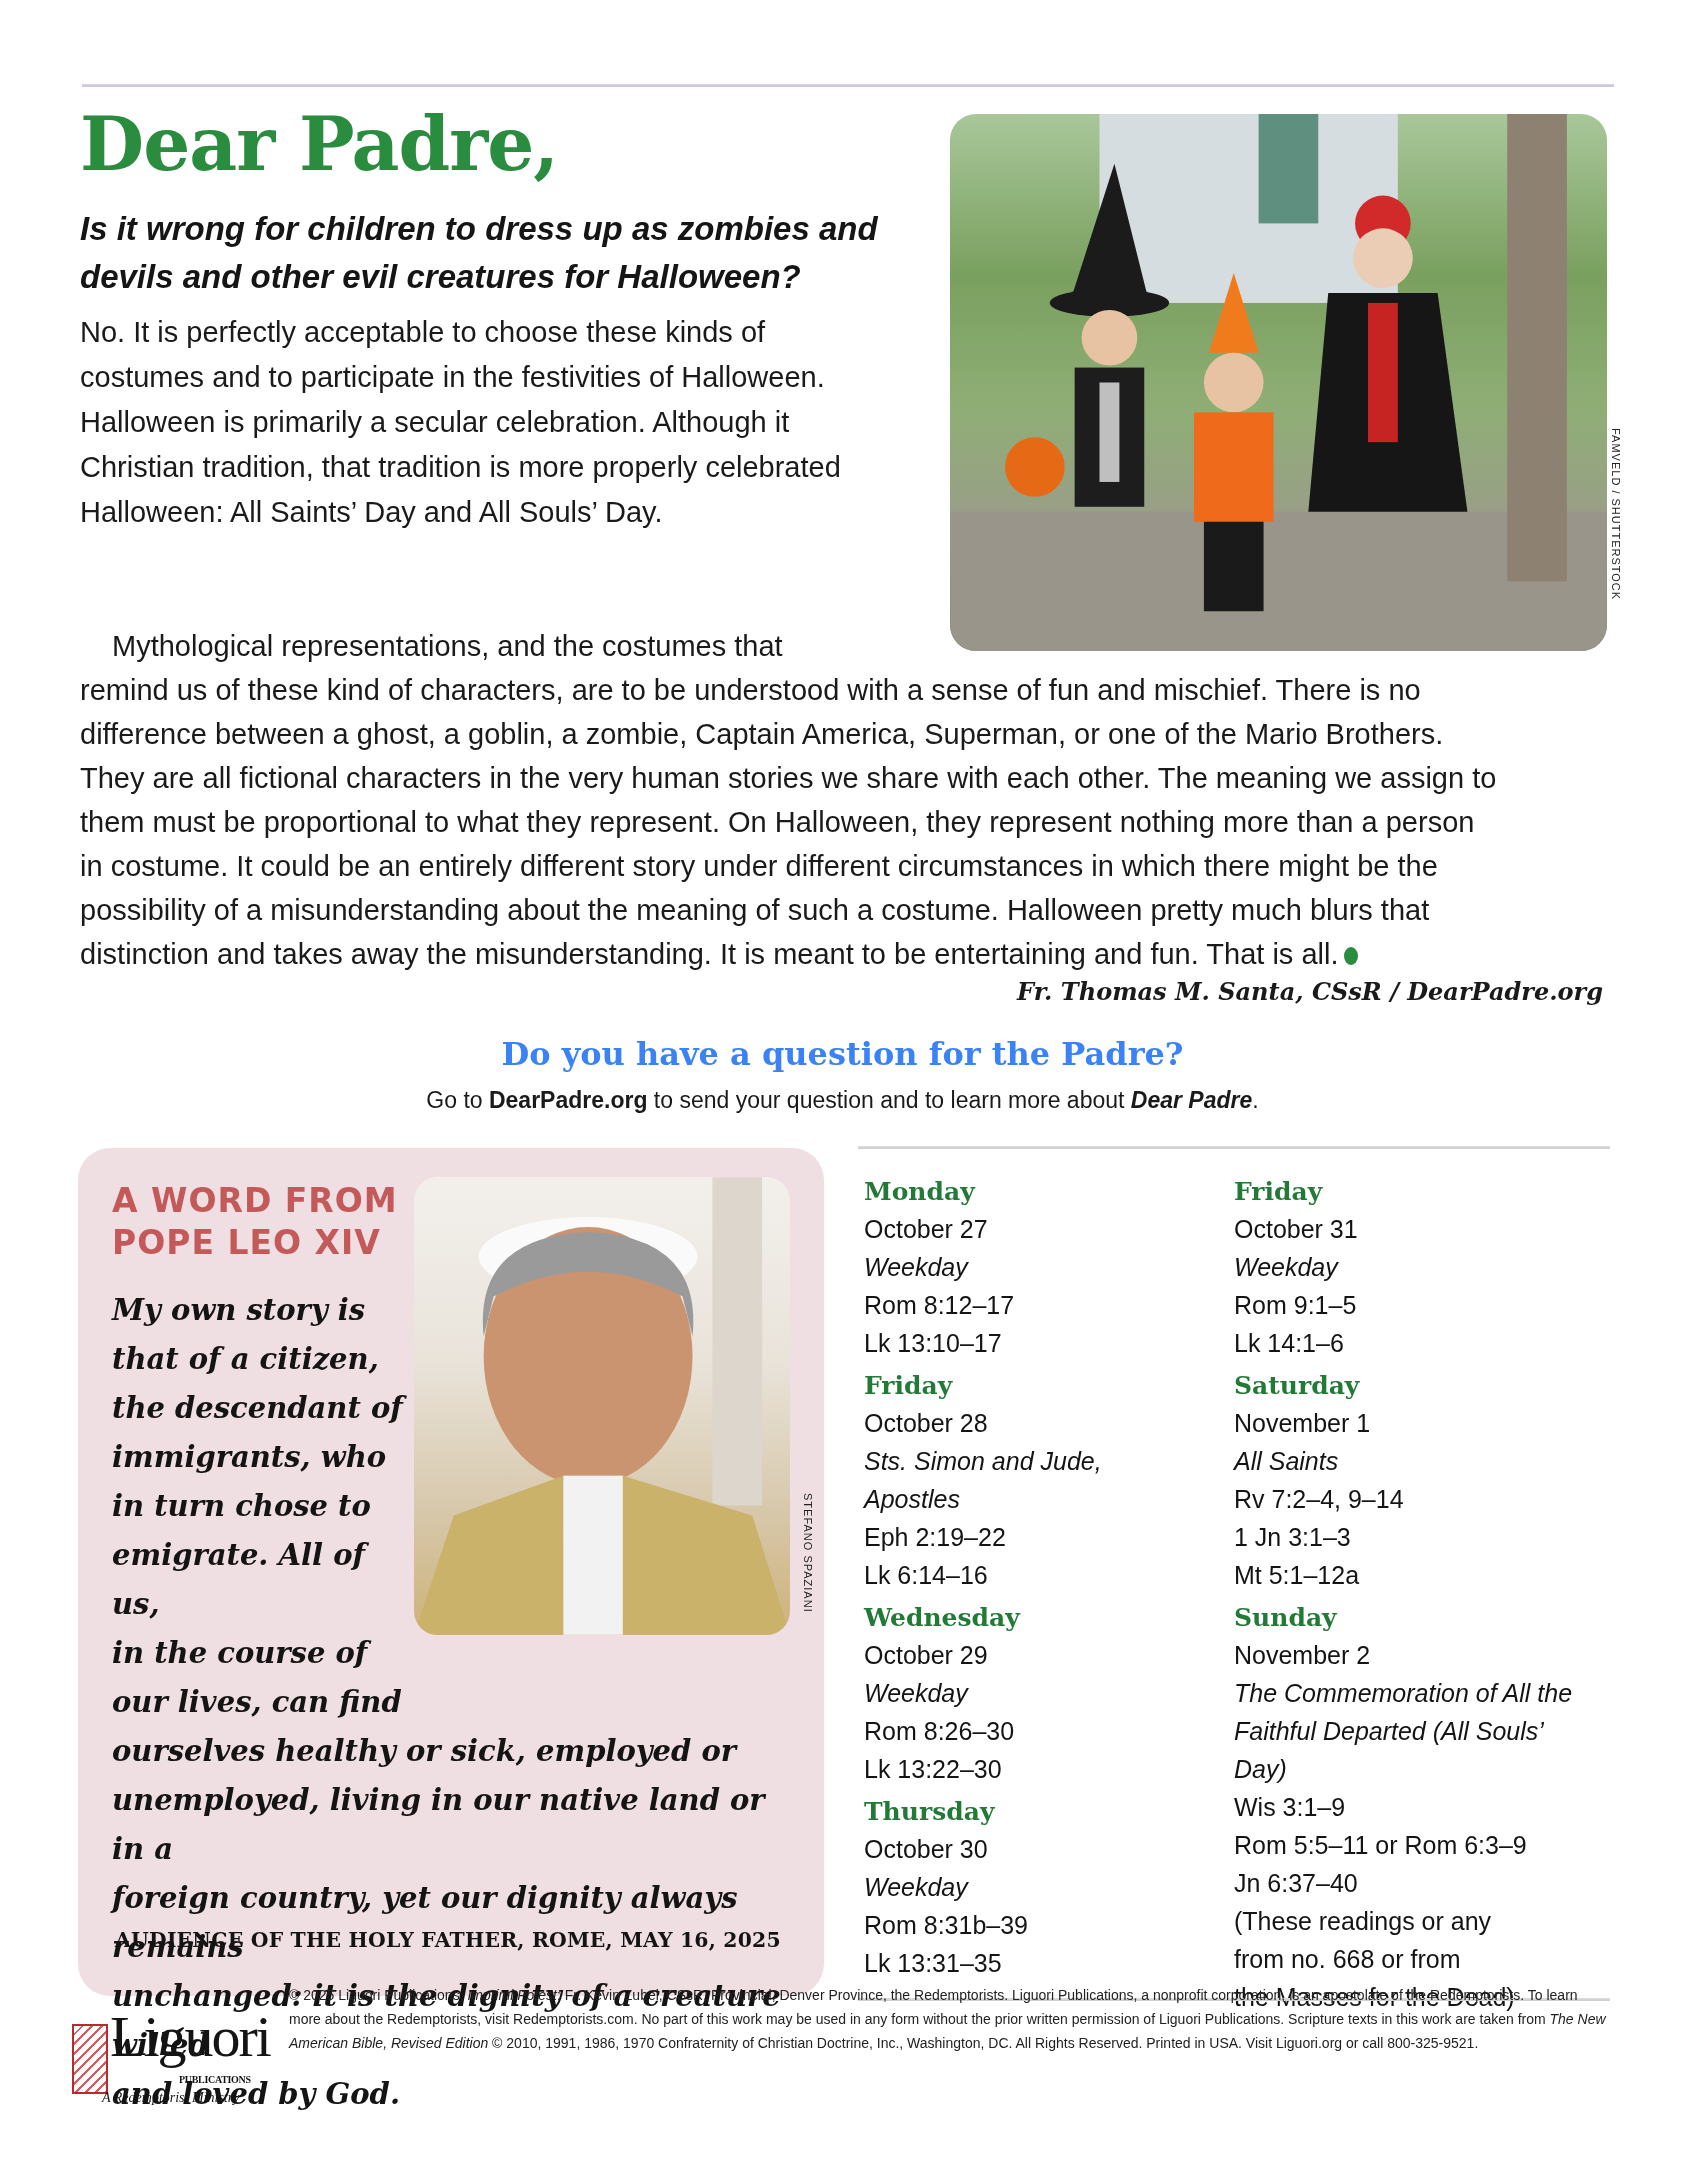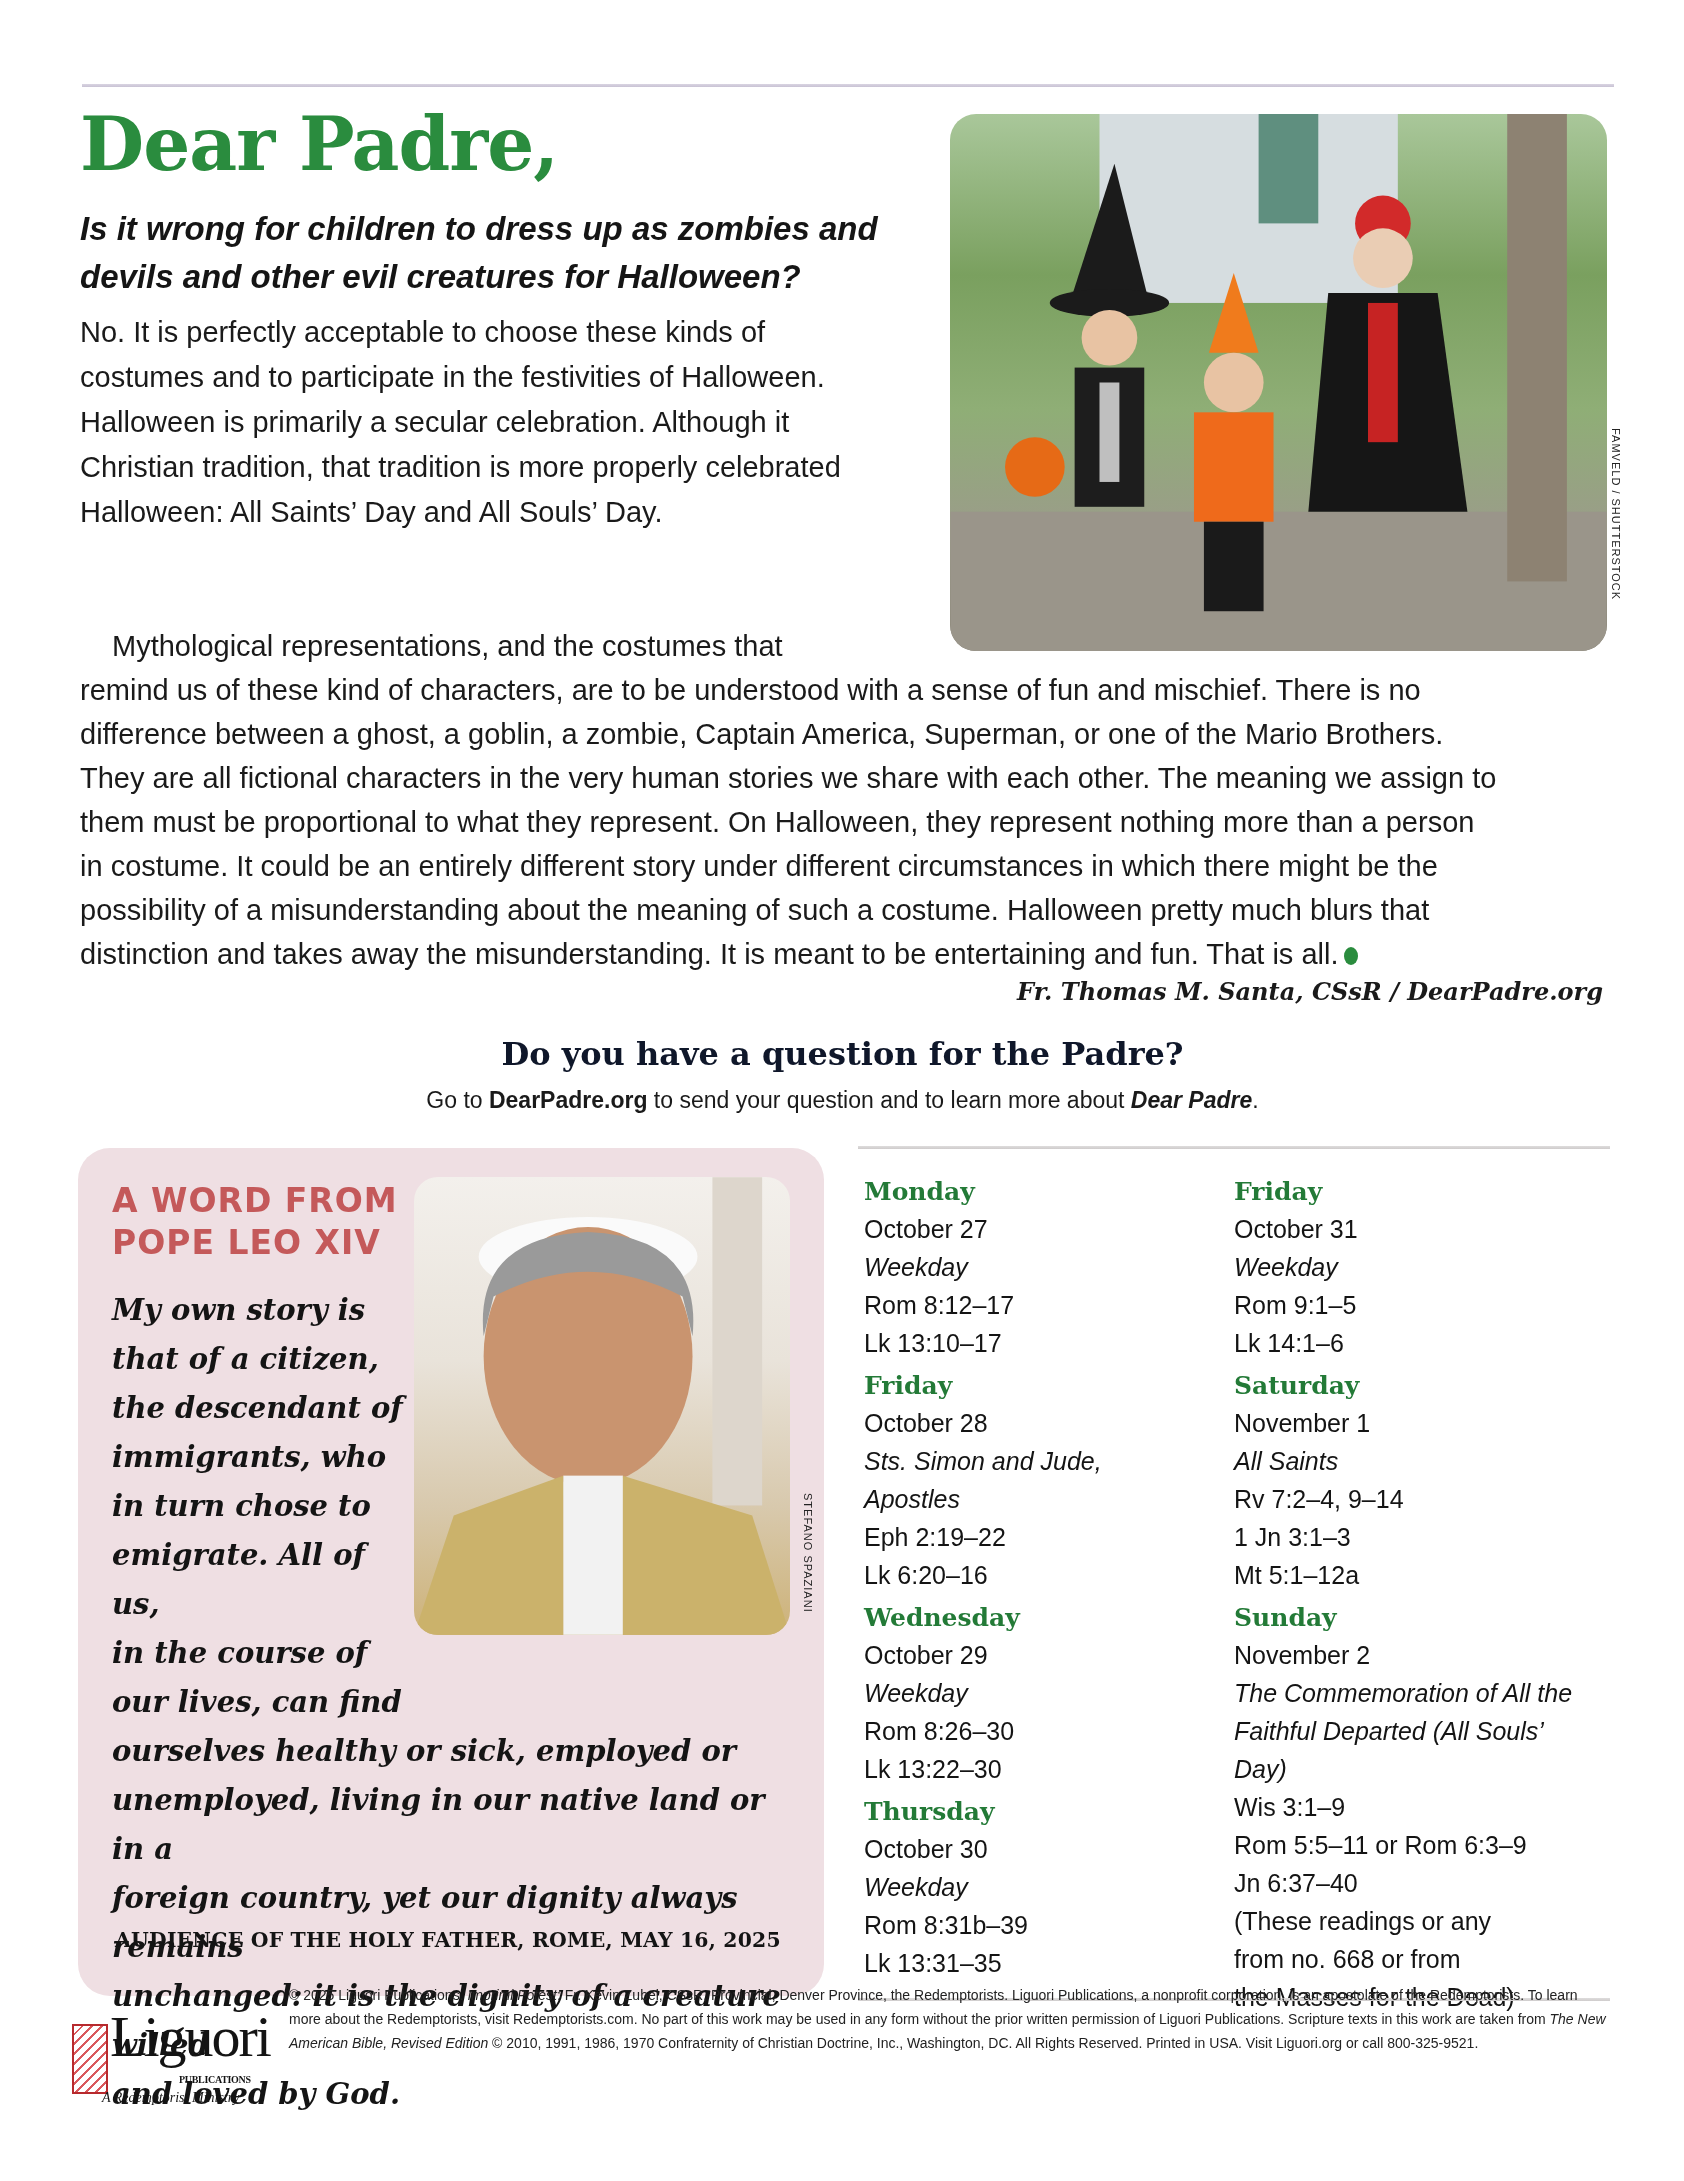--- a/index.html
+++ b/index.html
@@ -22,21 +22,21 @@
   .byline { right:82px; top:977px; font-family:"DejaVu Serif", serif; font-style:italic; font-weight:bold;
     font-size:24px; color:#1a1a1a; }
 
   .photo-kids { left:950px; top:114px; width:657px; height:537px; border-radius:26px; overflow:hidden;
     background:linear-gradient(180deg,#a9c79a 0%,#7aa05f 30%,#8fae76 55%,#9b9c8a 78%,#7f7a6c 100%); }
   .photo-credit-v { font-size:11px; letter-spacing:1px; color:#222; writing-mode:vertical-rl;
     font-family:"Liberation Sans", sans-serif; }
   .credit-kids { left:1610px; top:428px; }
 
   .cta-title { left:0; width:1685px; top:1035px; text-align:center; font-family:"DejaVu Serif", serif;
-    font-weight:bold; font-size:32px; color:#0f172a; }
+    font-weight:bold; font-size:32px; color:#3b82f6; }
   .cta-sub { left:0; width:1685px; top:1087px; text-align:center; font-size:23px; color:#1a1a1a; }
   .cta-sub b { font-weight:bold; }
   .cta-sub i { font-style:italic; font-weight:bold; }
 
   .pink-box { left:78px; top:1148px; width:746px; height:848px; border-radius:32px;
     background:#efdfe3; }
   .pope-head { left:112px; top:1180px; font-family:"DejaVu Sans", sans-serif; font-weight:bold;
     font-size:33px; line-height:42px; color:#c4595a; letter-spacing:1px; }
   .pope-photo { left:414px; top:1177px; width:376px; height:458px; border-radius:24px; overflow:hidden;
     background:linear-gradient(180deg,#f3f0ec 0%,#e9e3da 40%,#d8c9ad 72%,#cdb278 100%); }
@@ -159,21 +159,21 @@
       <span class="day-line it">Weekday</span>
       <span class="day-line">Rom 8:12–17</span>
       <span class="day-line">Lk 13:10–17</span>
     </div>
     <div class="day">
       <div class="day-name">Friday</div>
       <span class="day-line">October 28</span>
       <span class="day-line it">Sts. Simon and Jude,</span>
       <span class="day-line it">Apostles</span>
       <span class="day-line">Eph 2:19–22</span>
-      <span class="day-line">Lk 6:20–16</span>
+      <span class="day-line">Lk 6:14–16</span>
     </div>
     <div class="day">
       <div class="day-name">Wednesday</div>
       <span class="day-line">October 29</span>
       <span class="day-line it">Weekday</span>
       <span class="day-line">Rom 8:26–30</span>
       <span class="day-line">Lk 13:22–30</span>
     </div>
     <div class="day">
       <div class="day-name">Thursday</div>

